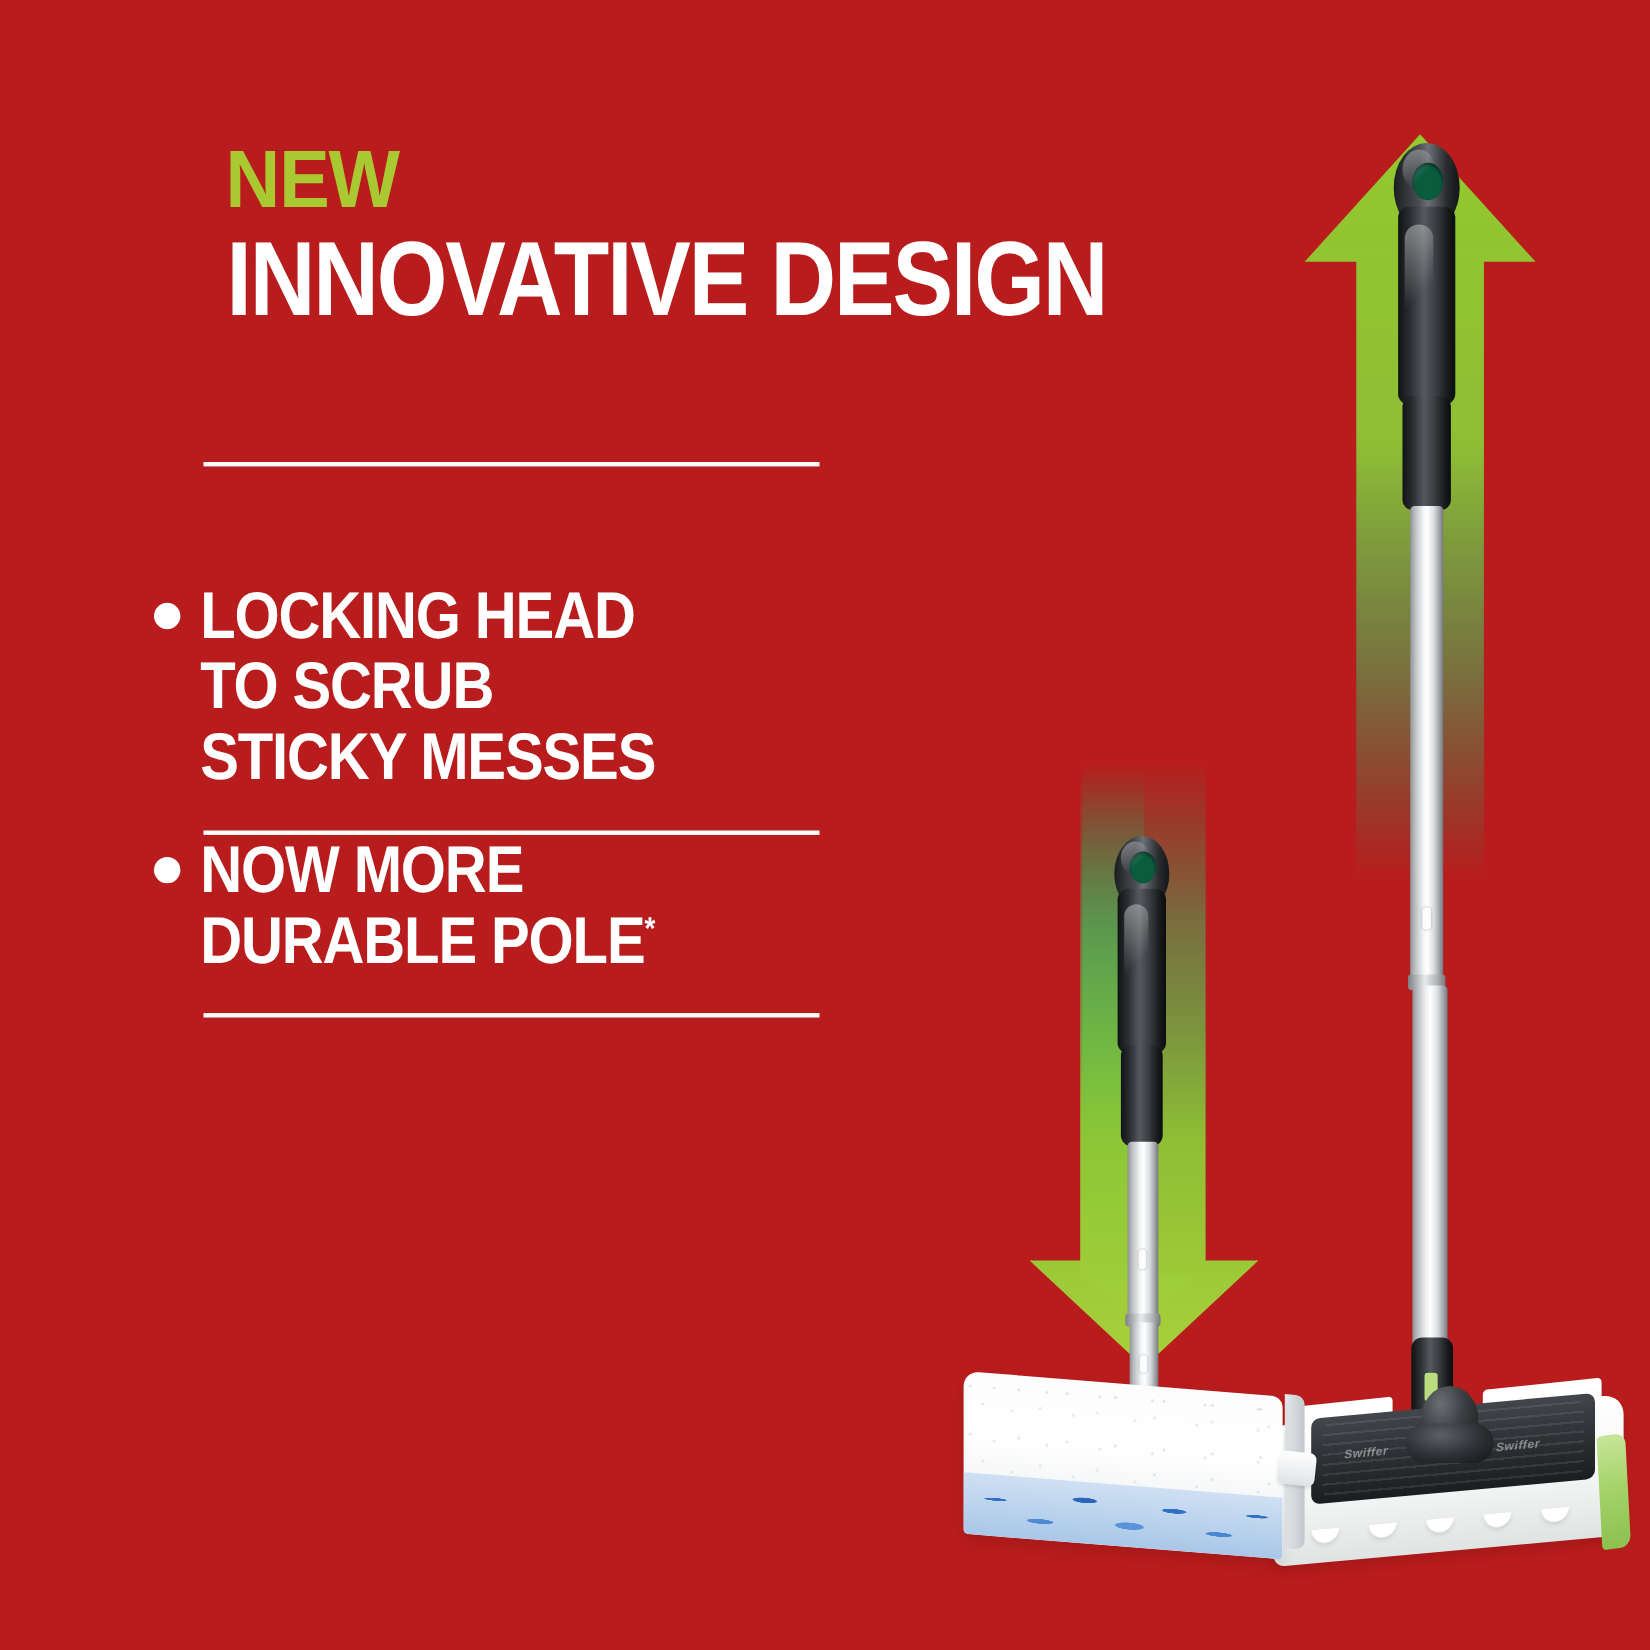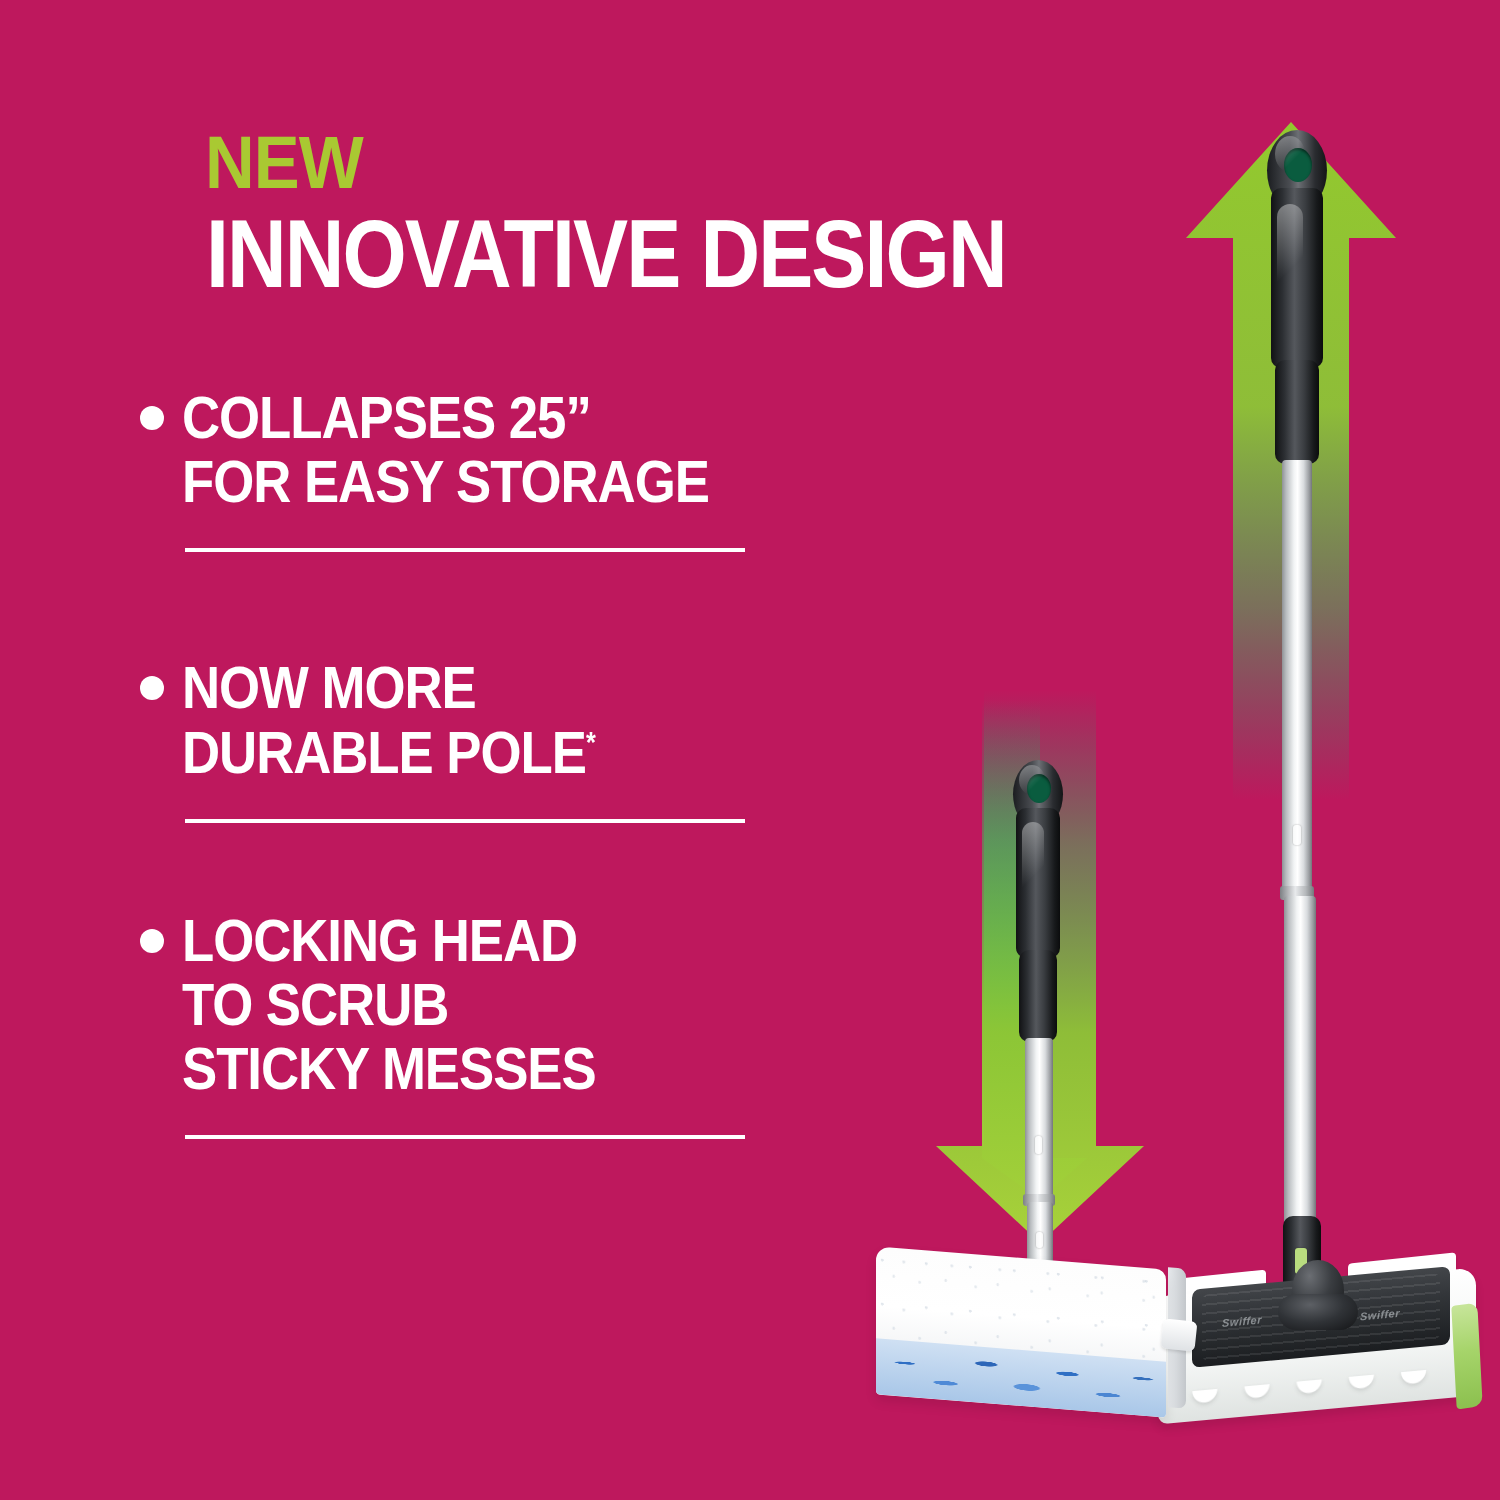--- a/index.html
+++ b/index.html
@@ -6,21 +6,21 @@
   html, body {
     margin: 0;
     padding: 0;
     background: #ffffff;
   }
   #canvas {
     position: relative;
     width: 1500px;
     height: 1500px;
     overflow: hidden;
-    background: #be185d;
+    background: #b91c1c;
     font-family: "Liberation Sans", sans-serif;
     -webkit-font-smoothing: antialiased;
   }
 
   
   .eyebrow {
     position: absolute;
     left: 205px;
     top: 128px;
     font-size: 74px;
@@ -297,53 +297,46 @@
       <path d="M984 690 L1096 690 L1096 1146 L1144 1146 L1040 1243 L936 1146 L984 1146 Z" fill="url(#downFade)"></path>
     </g>
   </svg>
 
   <div class="eyebrow">NEW</div>
   <div class="headline">INNOVATIVE DESIGN</div>
 
   <div class="bullets">
 
     <div class="bullet-block">
+      <div class="divider"></div>
+      <div class="gap-a"></div>
+    </div>
+
+    <div class="bullet-block">
       <div class="bullet-row">
         <div class="bullet-dot"></div>
         <div class="bullet-text">
-          <div class="nowrap">COLLAPSES 25”</div>
-          <div class="nowrap">FOR EASY STORAGE</div>
+          <div class="nowrap">LOCKING HEAD</div>
+          <div class="nowrap">TO SCRUB</div>
+          <div class="nowrap">STICKY MESSES</div>
         </div>
       </div>
       <div class="divider"></div>
-      <div class="gap-a"></div>
     </div>
 
     <div class="bullet-block">
       <div class="bullet-row">
         <div class="bullet-dot"></div>
         <div class="bullet-text">
           <div class="nowrap">NOW MORE</div>
           <div class="nowrap"><span>DURABLE POLE</span><sup>*</sup></div>
         </div>
       </div>
       <div class="divider"></div>
       <div class="gap-b"></div>
-    </div>
-
-    <div class="bullet-block">
-      <div class="bullet-row">
-        <div class="bullet-dot"></div>
-        <div class="bullet-text">
-          <div class="nowrap">LOCKING HEAD</div>
-          <div class="nowrap">TO SCRUB</div>
-          <div class="nowrap">STICKY MESSES</div>
-        </div>
-      </div>
-      <div class="divider"></div>
     </div>
   </div>
 
 
   <div class="mop-tall">
 
     <div class="handle-loop" style="left:62px; top:0px; width:60px; height:78px;"></div>
     <div class="handle-hole" style="left:79px; top:18px; width:28px; height:34px;"></div>
     <div class="handle-sheen" style="left:70px; top:6px; width:30px; height:36px;"></div>
 

